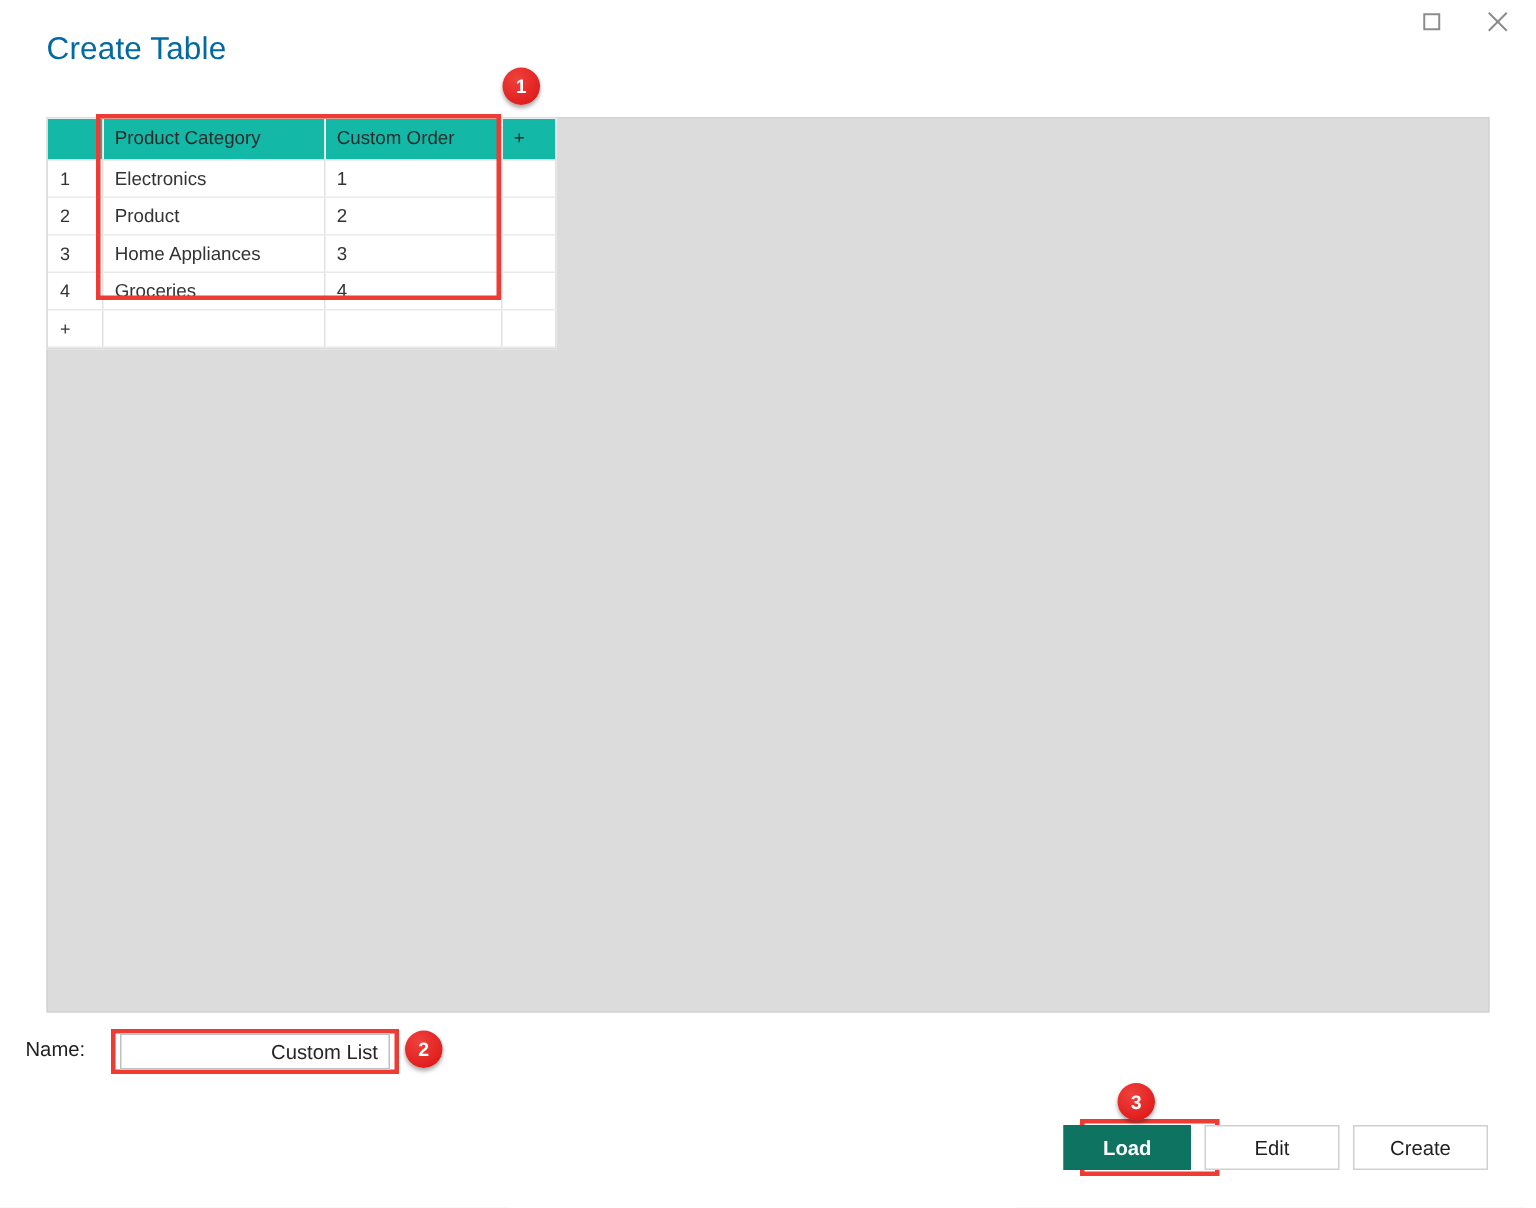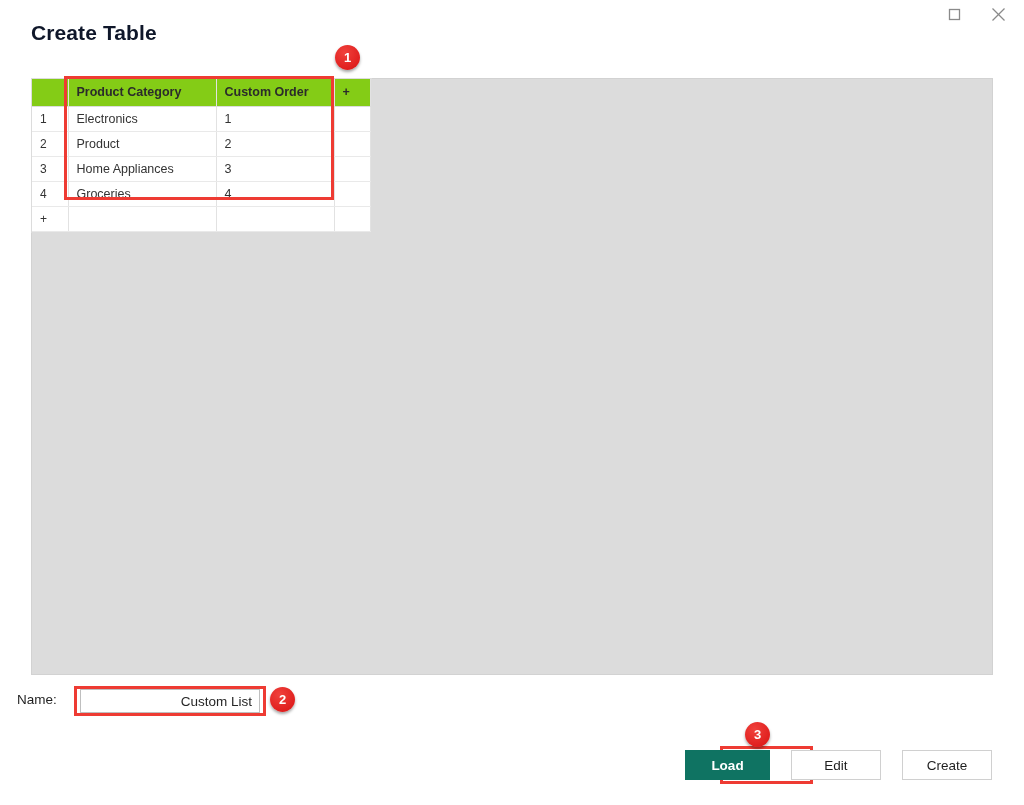--- a/index.html
+++ b/index.html
@@ -37,22 +37,22 @@
     cursor: default;
   }
   .win-btn svg { display: block; }
 
   
   #page-title {
     position: absolute;
     left: 31px;
     top: 21px;
     font-size: 21px;
-    font-weight: bold;
-    color: #0f172a;
+    font-weight: normal;
+    color: #0369a1;
     letter-spacing: 0.1px;
   }
 
   
   #canvas {
     position: absolute;
     left: 31px;
     top: 78px;
     width: 962px;
     height: 597px;
@@ -80,22 +80,22 @@
     height: 25px;
     padding: 0 8px;
     text-align: left;
     font-weight: normal;
     vertical-align: middle;
     background: #ffffff;
     white-space: nowrap;
     overflow: hidden;
   }
   #grid thead th {
-    background: #84cc16;
-    font-weight: bold;
+    background: #14b8a6;
+    font-weight: normal;
     color: #2b2b2b;
     font-size: 12.5px;
     border-bottom: 1px solid #dcdcdc;
     height: 27px;
   }
   .col-rowhdr  { width: 36px; }
   .col-cat     { width: 148px; }
   .col-order   { width: 118px; }
   .col-plus    { width: 36px; }
 
@@ -177,21 +177,21 @@
     outline: none;
     text-align: right;
   }
 
   
   #footer {
     position: absolute;
     right: 32px;
     top: 750px;
     display: flex;
-    gap: 21px;
+    gap: 9px;
   }
   .btn {
     height: 30px;
     min-width: 90px;
     border: 1px solid #d0d0d0;
     background: #ffffff;
     font-family: "Liberation Sans", sans-serif;
     font-size: 13.5px;
     color: #1f1f1f;
     cursor: default;

